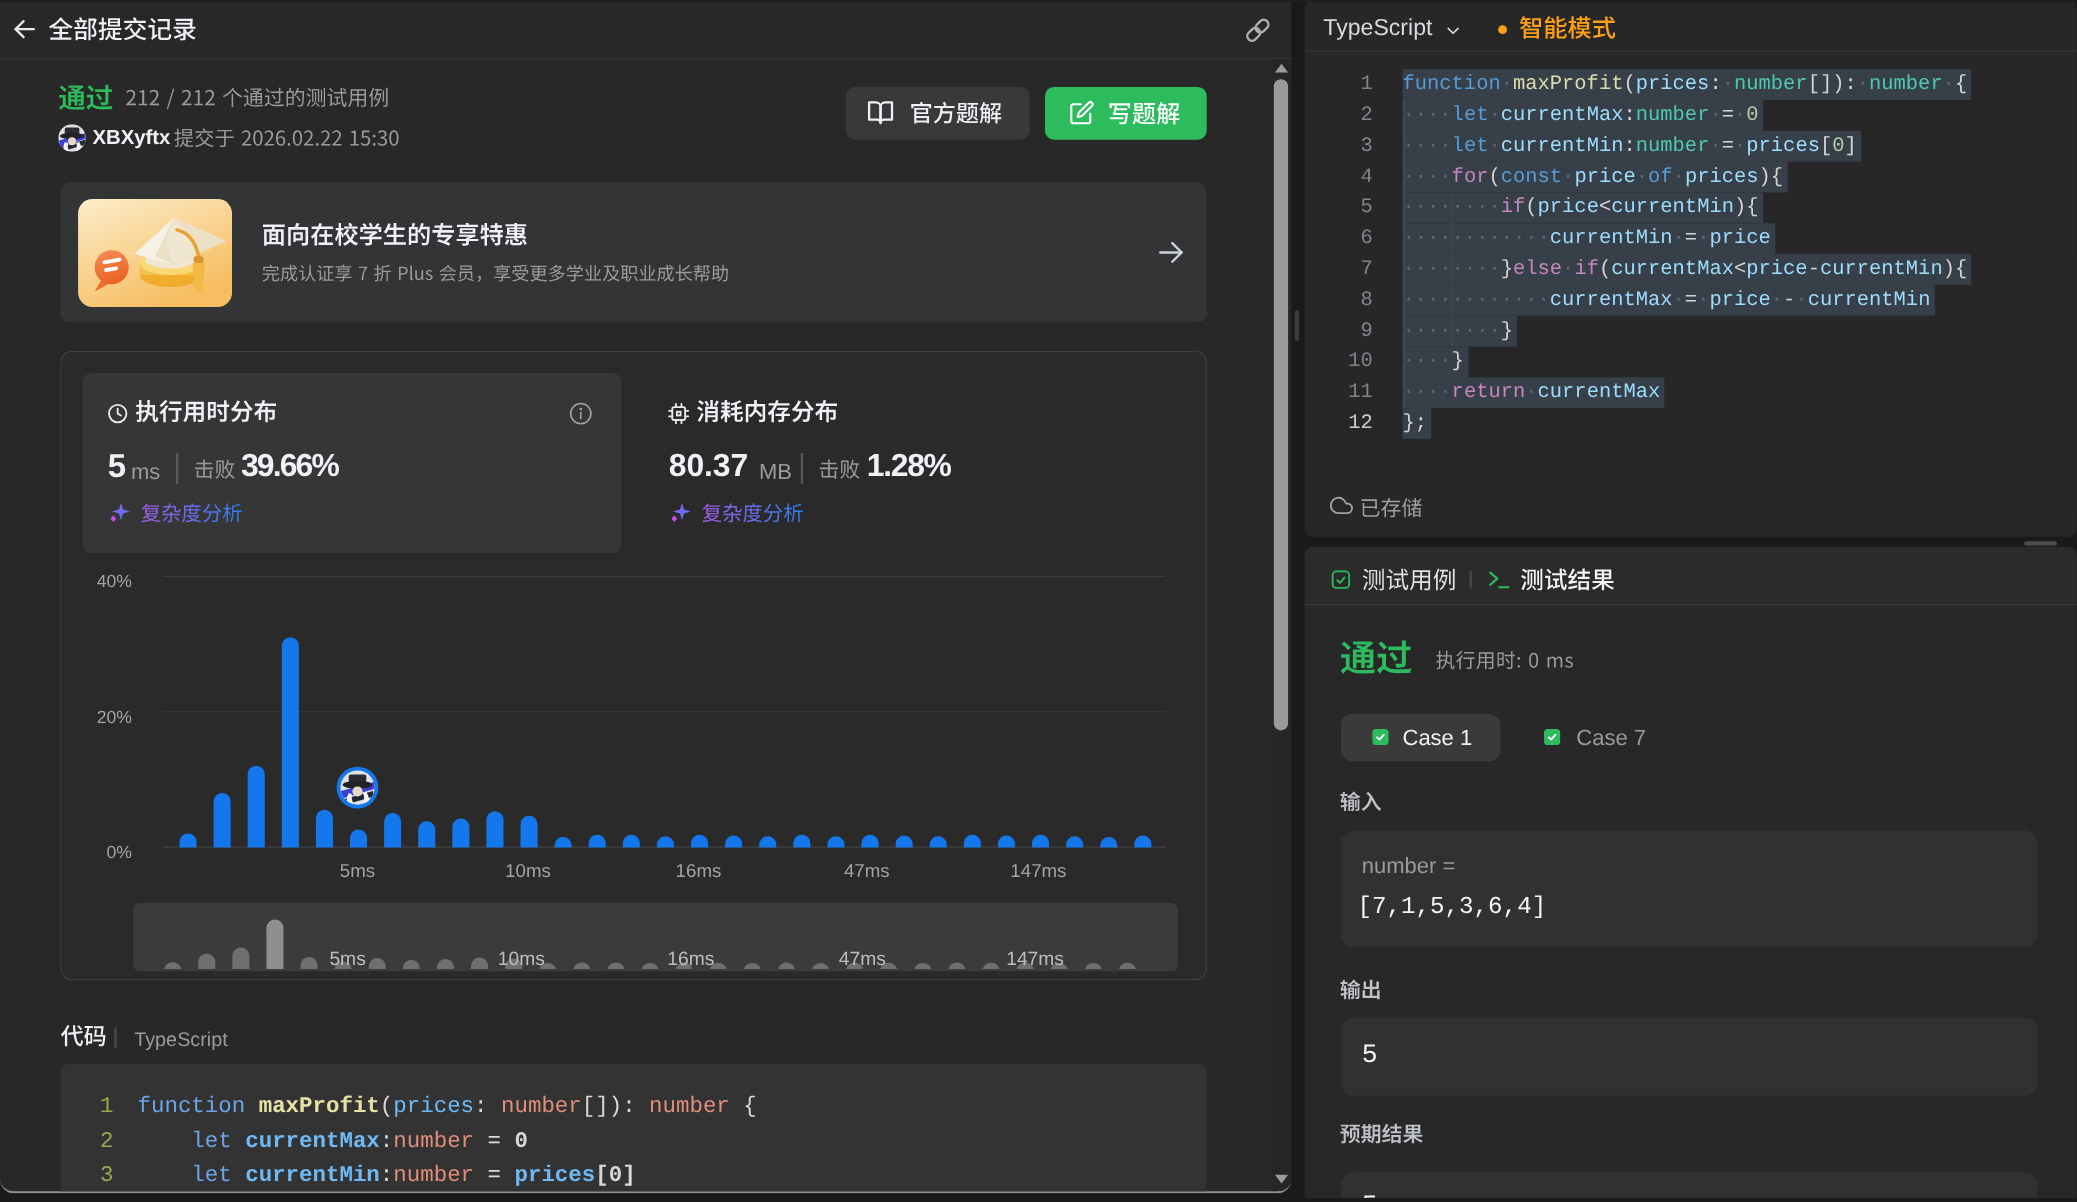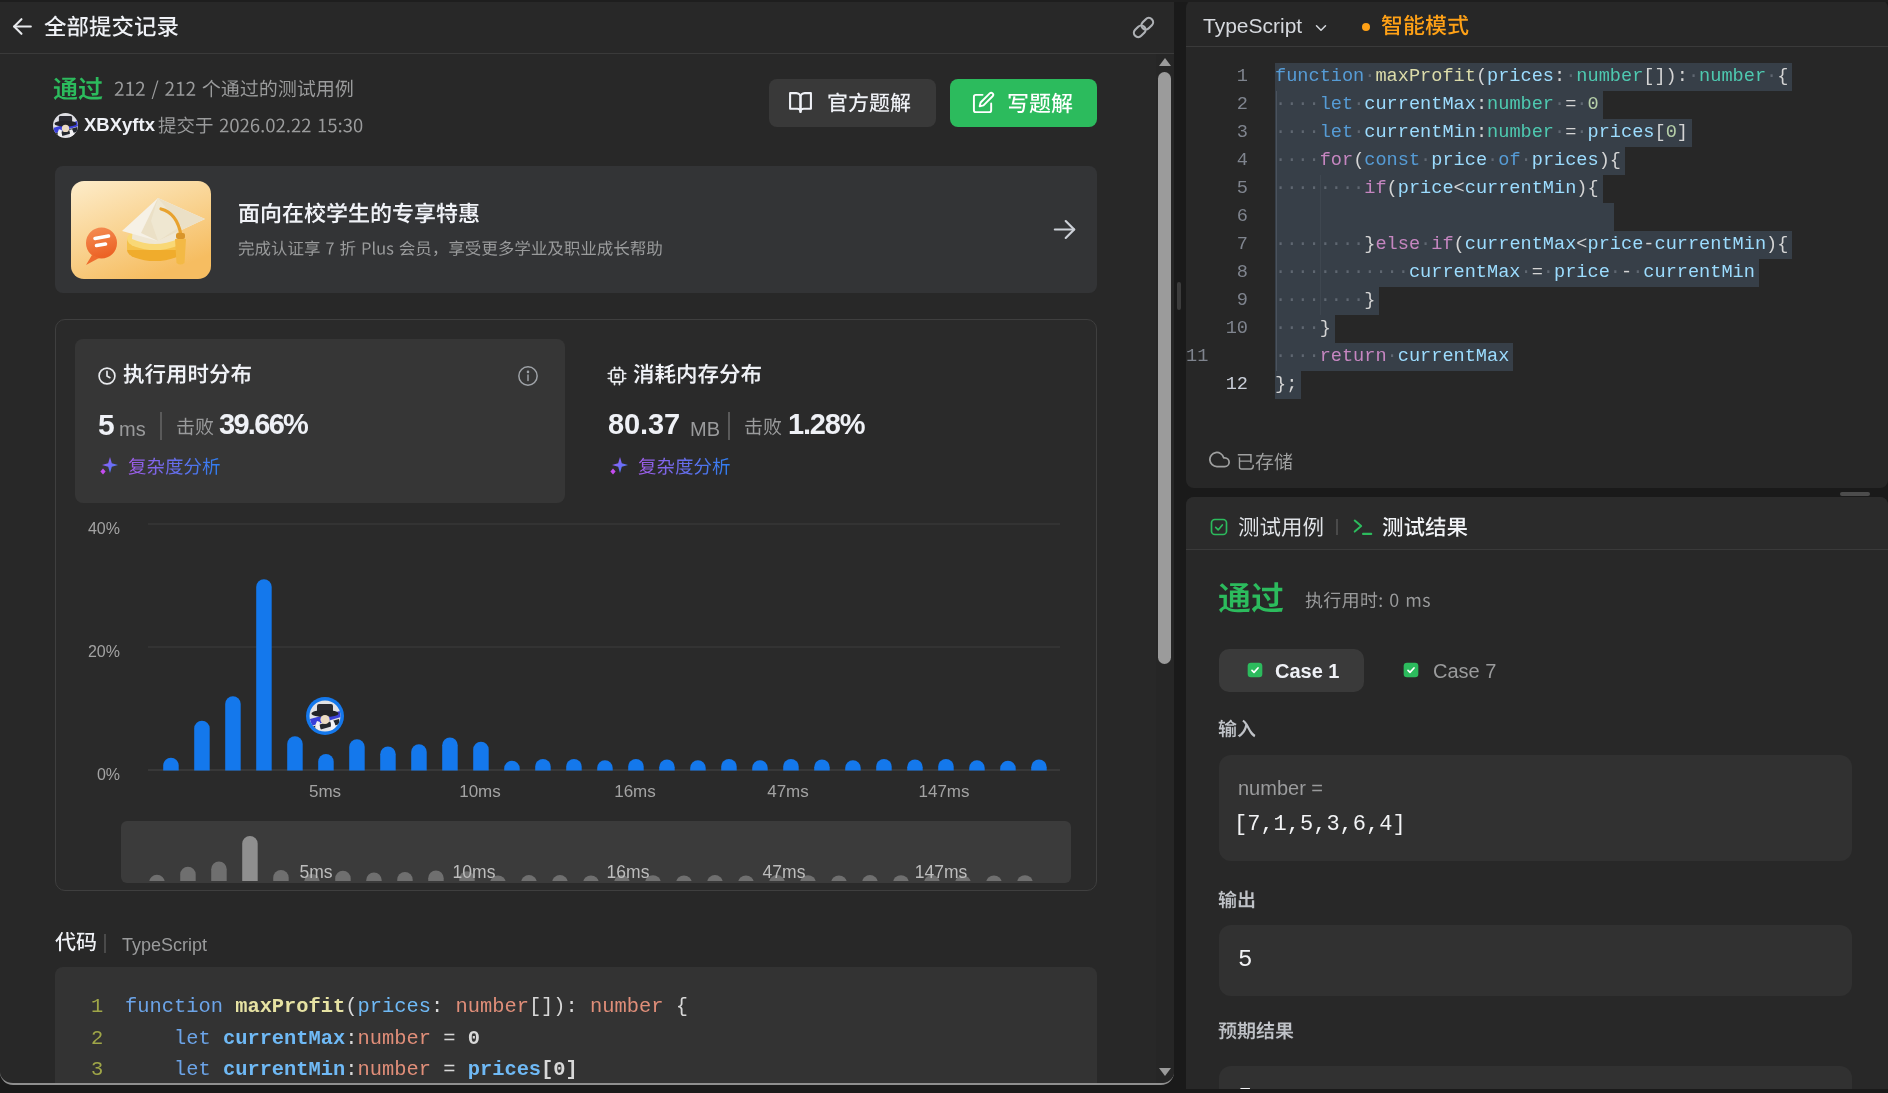--- a/index.html
+++ b/index.html
@@ -330,34 +330,35 @@
     <div style="position:absolute;left:0;top:119px;width:62px;text-align:right;font-family:'Liberation Mono',monospace;font-size:18.6px;line-height:28px;color:#7f848e">3</div>
     <div style="position:absolute;left:89px;top:119px;font-family:'Liberation Mono',monospace;font-size:18.6px;line-height:28px;white-space:pre"><span style="color:#5f6771">····</span><span style="color:#569cd6">let</span><span style="color:#5f6771">·</span><span style="color:#9cdcfe">currentMin</span><span style="color:#d4d4d4">:</span><span style="color:#4ec9b0">number</span><span style="color:#5f6771">·</span><span style="color:#d4d4d4">=</span><span style="color:#5f6771">·</span><span style="color:#9cdcfe">prices</span><span style="color:#d4d4d4">[</span><span style="color:#b5cea8">0</span><span style="color:#d4d4d4">]</span></div>
     <div style="position:absolute;left:89px;top:147px;width:350px;height:28px;background:#373f48"></div>
     <div style="position:absolute;left:0;top:147px;width:62px;text-align:right;font-family:'Liberation Mono',monospace;font-size:18.6px;line-height:28px;color:#7f848e">4</div>
     <div style="position:absolute;left:89px;top:147px;font-family:'Liberation Mono',monospace;font-size:18.6px;line-height:28px;white-space:pre"><span style="color:#5f6771">····</span><span style="color:#c586c0">for</span><span style="color:#d4d4d4">(</span><span style="color:#569cd6">const</span><span style="color:#5f6771">·</span><span style="color:#9cdcfe">price</span><span style="color:#5f6771">·</span><span style="color:#569cd6">of</span><span style="color:#5f6771">·</span><span style="color:#9cdcfe">prices</span><span style="color:#d4d4d4">){</span></div>
     <div style="position:absolute;left:89px;top:175px;width:328px;height:28px;background:#373f48"></div>
     <div style="position:absolute;left:0;top:175px;width:62px;text-align:right;font-family:'Liberation Mono',monospace;font-size:18.6px;line-height:28px;color:#7f848e">5</div>
     <div style="position:absolute;left:89px;top:175px;font-family:'Liberation Mono',monospace;font-size:18.6px;line-height:28px;white-space:pre"><span style="color:#5f6771">········</span><span style="color:#c586c0">if</span><span style="color:#d4d4d4">(</span><span style="color:#9cdcfe">price</span><span style="color:#d4d4d4">&lt;</span><span style="color:#9cdcfe">currentMin</span><span style="color:#d4d4d4">){</span></div>
     <div style="position:absolute;left:89px;top:203px;width:339px;height:28px;background:#373f48"></div>
     <div style="position:absolute;left:0;top:203px;width:62px;text-align:right;font-family:'Liberation Mono',monospace;font-size:18.6px;line-height:28px;color:#7f848e">6</div>
+    <div style="position:absolute;left:89px;top:203px;font-family:'Liberation Mono',monospace;font-size:18.6px;line-height:28px;white-space:pre"><span style="color:#5f6771">············</span><span style="color:#9cdcfe">currentMin</span><span style="color:#5f6771">·</span><span style="color:#d4d4d4">=</span><span style="color:#5f6771">·</span><span style="color:#9cdcfe">price</span></div>
     <div style="position:absolute;left:89px;top:231px;width:517px;height:28px;background:#373f48"></div>
     <div style="position:absolute;left:0;top:231px;width:62px;text-align:right;font-family:'Liberation Mono',monospace;font-size:18.6px;line-height:28px;color:#7f848e">7</div>
     <div style="position:absolute;left:89px;top:231px;font-family:'Liberation Mono',monospace;font-size:18.6px;line-height:28px;white-space:pre"><span style="color:#5f6771">········</span><span style="color:#d4d4d4">}</span><span style="color:#c586c0">else</span><span style="color:#5f6771">·</span><span style="color:#c586c0">if</span><span style="color:#d4d4d4">(</span><span style="color:#9cdcfe">currentMax</span><span style="color:#d4d4d4">&lt;</span><span style="color:#9cdcfe">price</span><span style="color:#d4d4d4">-</span><span style="color:#9cdcfe">currentMin</span><span style="color:#d4d4d4">){</span></div>
     <div style="position:absolute;left:89px;top:259px;width:484px;height:28px;background:#373f48"></div>
     <div style="position:absolute;left:0;top:259px;width:62px;text-align:right;font-family:'Liberation Mono',monospace;font-size:18.6px;line-height:28px;color:#7f848e">8</div>
     <div style="position:absolute;left:89px;top:259px;font-family:'Liberation Mono',monospace;font-size:18.6px;line-height:28px;white-space:pre"><span style="color:#5f6771">············</span><span style="color:#9cdcfe">currentMax</span><span style="color:#5f6771">·</span><span style="color:#d4d4d4">=</span><span style="color:#5f6771">·</span><span style="color:#9cdcfe">price</span><span style="color:#5f6771">·</span><span style="color:#d4d4d4">-</span><span style="color:#5f6771">·</span><span style="color:#9cdcfe">currentMin</span></div>
     <div style="position:absolute;left:89px;top:287px;width:104px;height:28px;background:#373f48"></div>
     <div style="position:absolute;left:0;top:287px;width:62px;text-align:right;font-family:'Liberation Mono',monospace;font-size:18.6px;line-height:28px;color:#7f848e">9</div>
     <div style="position:absolute;left:89px;top:287px;font-family:'Liberation Mono',monospace;font-size:18.6px;line-height:28px;white-space:pre"><span style="color:#5f6771">········</span><span style="color:#d4d4d4">}</span></div>
     <div style="position:absolute;left:89px;top:315px;width:60px;height:28px;background:#373f48"></div>
     <div style="position:absolute;left:0;top:315px;width:62px;text-align:right;font-family:'Liberation Mono',monospace;font-size:18.6px;line-height:28px;color:#7f848e">10</div>
     <div style="position:absolute;left:89px;top:315px;font-family:'Liberation Mono',monospace;font-size:18.6px;line-height:28px;white-space:pre"><span style="color:#5f6771">····</span><span style="color:#d4d4d4">}</span></div>
     <div style="position:absolute;left:89px;top:343px;width:238px;height:28px;background:#373f48"></div>
-    <div style="position:absolute;left:0;top:343px;width:62px;font-family:'Liberation Mono',monospace;font-size:18.6px;line-height:28px;color:#7f848e">11</div>
+    <div style="position:absolute;left:0;top:343px;width:62px;text-align:right;font-family:'Liberation Mono',monospace;font-size:18.6px;line-height:28px;color:#7f848e">11</div>
     <div style="position:absolute;left:89px;top:343px;font-family:'Liberation Mono',monospace;font-size:18.6px;line-height:28px;white-space:pre"><span style="color:#5f6771">····</span><span style="color:#c586c0">return</span><span style="color:#5f6771">·</span><span style="color:#9cdcfe">currentMax</span></div>
     <div style="position:absolute;left:89px;top:371px;width:26px;height:28px;background:#373f48"></div>
     <div style="position:absolute;left:0;top:371px;width:62px;text-align:right;font-family:'Liberation Mono',monospace;font-size:18.6px;line-height:28px;color:#c9ced8">12</div>
     <div style="position:absolute;left:89px;top:371px;font-family:'Liberation Mono',monospace;font-size:18.6px;line-height:28px;white-space:pre"><span style="color:#d4d4d4">};</span></div>
     <svg class="abs" style="left:23px;top:449px" width="21" height="21" viewBox="0 0 24 24" fill="none" stroke="#9fa0a0" stroke-width="2" stroke-linecap="round" stroke-linejoin="round">
       <path d="M18 10h-1.26A8 8 0 1 0 9 20h9a5 5 0 0 0 0-10z"></path>
     </svg>
     <div style="position:absolute;left:50px;top:452px"><svg width="59" height="21" viewBox="0 0 59 21">
         <path d="M2.8 5.2H4.2V14.8Q4.2 15.4 4.4 15.7Q4.6 16.1 5.2 16.2Q5.7 16.3 6.7 16.3Q7 16.3 7.7 16.3Q8.4 16.3 9.3 16.3Q10.2 16.3 11.2 16.3Q12.1 16.3 12.8 16.3Q13.6 16.3 14 16.3Q14.8 16.3 15.2 16.1Q15.7 16 16 15.6Q16.3 15.2 16.4 14.5Q16.5 13.7 16.6 12.6Q16.8 12.7 17.1 12.8Q17.4 12.9 17.6 13Q17.9 13.1 18.1 13.2Q18 14.5 17.7 15.4Q17.5 16.2 17.1 16.7Q16.6 17.3 15.9 17.5Q15.1 17.7 14 17.7Q13.8 17.7 13.2 17.7Q12.7 17.7 11.9 17.7Q11.2 17.7 10.4 17.7Q9.6 17.7 8.8 17.7Q8.1 17.7 7.5 17.7Q7 17.7 6.8 17.7Q5.3 17.7 4.4 17.5Q3.5 17.2 3.1 16.6Q2.8 16 2.8 14.8ZM3.6 8.4H14.8V9.8H3.6ZM1.8 1.9H15.7V10.7H14.2V3.4H1.8Z M25.4 11.7H37.2V13H25.4ZM27 6.7H34.8V8.1H27ZM30.7 10.1H32.1V16.5Q32.1 17.2 31.9 17.5Q31.8 17.8 31.3 18Q30.8 18.2 30 18.2Q29.2 18.2 28 18.2Q27.9 17.9 27.8 17.5Q27.7 17.2 27.5 16.9Q28.1 16.9 28.7 16.9Q29.3 16.9 29.7 16.9Q30.1 16.9 30.2 16.9Q30.5 16.9 30.6 16.8Q30.7 16.7 30.7 16.5ZM34.4 6.7H34.8L35.1 6.7L36 7.4Q35.4 8 34.6 8.7Q33.9 9.3 33.1 9.9Q32.2 10.5 31.4 10.9Q31.3 10.7 31.1 10.5Q30.8 10.3 30.7 10.1Q31.3 9.7 32.1 9.2Q32.8 8.7 33.4 8.1Q34 7.5 34.4 7ZM20.2 3.2H36.8V4.6H20.2ZM26.3 0.8 27.8 1.1Q27.1 3.3 26.1 5.4Q25.1 7.6 23.7 9.4Q22.2 11.3 20.3 12.6Q20.2 12.4 20.1 12.2Q20 12 19.8 11.7Q19.7 11.5 19.6 11.3Q20.9 10.4 21.9 9.2Q23 8 23.8 6.6Q24.7 5.2 25.3 3.7Q25.9 2.2 26.3 0.8ZM22.6 8.5H24V18.2H22.6Z M50 0.8H51.3V7.2H50ZM54.8 1.4 56.1 1.7Q54.6 5.1 52.3 7.8Q50.1 10.4 47.3 12.2Q47.2 12.1 47.1 11.9Q46.9 11.6 46.7 11.4Q46.5 11.2 46.4 11.1Q48.2 10.1 49.8 8.6Q51.4 7.1 52.6 5.3Q53.9 3.5 54.8 1.4ZM47.5 2.9H53.5V4.1H47.5ZM47 6.5H56.2V7.8H47ZM49.3 13H54.7V14H49.3ZM48.7 9.9H55.4V18.1H54.1V11H50V18.2H48.7ZM49.3 16H54.7V17.2H49.3ZM43.5 2.5 44.5 1.8Q45.1 2.4 45.7 3.2Q46.4 3.9 46.7 4.5L45.6 5.2Q45.4 4.6 44.7 3.9Q44.1 3.1 43.5 2.5ZM42.7 6.8H45.4V8.2H42.7ZM44.6 17.6Q44.5 17.4 44.4 17.2Q44.3 16.9 44.1 16.7Q44 16.5 43.9 16.4Q44.1 16.2 44.3 15.9Q44.6 15.5 44.6 14.9V6.8H45.8V16.1Q45.8 16.1 45.6 16.3Q45.4 16.4 45.2 16.7Q45 16.9 44.8 17.1Q44.6 17.4 44.6 17.6ZM44.6 17.6 44.4 16.3 44.8 15.7 47.7 14.1Q47.7 14.4 47.8 14.7Q47.9 15 48 15.2Q47 15.9 46.4 16.3Q45.7 16.7 45.4 16.9Q45 17.1 44.9 17.3Q44.7 17.4 44.6 17.6ZM42.1 0.7 43.3 1.1Q42.9 2.7 42.2 4.3Q41.6 5.9 40.8 7.3Q40 8.7 39.2 9.8Q39.1 9.7 39 9.4Q38.9 9.2 38.7 8.9Q38.6 8.7 38.5 8.5Q39.2 7.5 39.9 6.3Q40.6 5 41.1 3.6Q41.7 2.2 42.1 0.7ZM40.6 5.5 41.9 4.3 41.9 4.3V18.2H40.6Z" fill="#9fa0a0"></path>
       </svg></div>
@@ -384,21 +385,21 @@
         <path d="M8.9 13.7V26.1H5.5V16.9H1.2V13.7ZM1.7 4.4 4.1 2.3Q5.1 3.1 6.2 4.1Q7.3 5 8.3 6Q9.3 6.9 10 7.7L7.4 10.1Q6.8 9.3 5.9 8.3Q4.9 7.3 3.8 6.3Q2.7 5.3 1.7 4.4ZM14.5 7.1 16.8 5.2Q18.3 5.8 20.1 6.5Q21.8 7.2 23.4 7.9Q25 8.7 26.2 9.3L23.7 11.5Q22.8 10.8 21.2 10.1Q19.6 9.3 17.8 8.5Q16.1 7.7 14.5 7.1ZM11.9 9.4H28.8V12H15.2V26.5H11.9ZM27.1 9.4H30.5V23.3Q30.5 24.5 30.3 25.1Q30 25.7 29.2 26.1Q28.5 26.4 27.4 26.5Q26.3 26.6 24.8 26.6Q24.7 25.9 24.4 25.1Q24.1 24.3 23.9 23.8Q24.7 23.8 25.6 23.8Q26.4 23.8 26.6 23.8Q26.9 23.8 27 23.7Q27.1 23.5 27.1 23.3ZM12.1 2.2H28.1V4.9H12.1ZM13.8 14.1H28.3V16.6H13.8ZM13.8 18.8H28.3V21.4H13.8ZM19.5 10.6H22.7V26.3H19.5ZM26.8 2.2H27.6L28.3 2L30.5 3.7Q28.7 5.3 26.4 6.9Q24.1 8.5 21.9 9.6Q21.6 9.2 21 8.6Q20.5 8 20.1 7.6Q21.4 7 22.7 6.2Q24 5.4 25.1 4.5Q26.2 3.6 26.8 2.8ZM7.3 24.8Q8.1 24.8 8.9 25.3Q9.6 25.9 10.9 26.7Q12.6 27.6 14.8 27.9Q16.9 28.2 19.6 28.2Q21 28.2 22.7 28.1Q24.3 28.1 26 28Q27.7 27.9 29.2 27.8Q30.8 27.6 32.1 27.5Q31.9 27.9 31.7 28.5Q31.5 29.2 31.4 29.8Q31.2 30.4 31.2 30.9Q30.2 30.9 28.8 31Q27.4 31.1 25.8 31.1Q24.1 31.1 22.5 31.2Q20.9 31.2 19.5 31.2Q16.5 31.2 14.3 30.8Q12.2 30.5 10.4 29.5Q9.4 28.9 8.6 28.3Q7.8 27.7 7.3 27.7Q6.8 27.7 6.1 28.3Q5.4 28.8 4.6 29.7Q3.9 30.7 3.1 31.7L1 28.7Q2.6 27 4.3 25.9Q6 24.8 7.3 24.8Z M35.1 3.9 37.8 2.1Q38.7 2.9 39.7 3.9Q40.7 4.9 41.5 5.9Q42.4 6.8 42.8 7.6L39.9 9.7Q39.4 8.9 38.7 7.9Q37.9 6.9 36.9 5.8Q36 4.8 35.1 3.9ZM42 13.4V25.9H38.5V16.7H34.5V13.4ZM40.2 24Q40.8 24 41.3 24.3Q41.8 24.5 42.5 25Q43.1 25.5 44.1 26Q45.7 27 48 27.2Q50.2 27.5 53 27.5Q54.3 27.5 55.9 27.4Q57.5 27.4 59.1 27.3Q60.8 27.2 62.3 27.1Q63.9 26.9 65.1 26.7Q64.9 27.2 64.6 28Q64.4 28.7 64.2 29.4Q64 30.1 64 30.7Q63.1 30.7 61.8 30.8Q60.4 30.8 58.8 30.9Q57.2 30.9 55.7 30.9Q54.1 31 52.9 31Q49.7 31 47.5 30.6Q45.3 30.3 43.5 29.3Q42.3 28.6 41.5 28Q40.7 27.4 40.1 27.4Q39.6 27.4 39 28Q38.3 28.6 37.7 29.6Q37 30.5 36.3 31.5L33.8 28Q35.5 26.2 37.2 25.1Q38.9 24 40.2 24ZM44 6.8H64.3V10.2H44ZM56.4 1.3H60.1V21.7Q60.1 23.3 59.6 24.1Q59.2 24.9 58.2 25.3Q57.1 25.7 55.5 25.8Q53.8 26 51.5 26Q51.4 25.2 51 24.1Q50.7 23.1 50.3 22.4Q51.4 22.4 52.5 22.4Q53.6 22.4 54.4 22.4Q55.2 22.4 55.5 22.4Q56.1 22.4 56.3 22.3Q56.4 22.1 56.4 21.7ZM45.1 13.5 48 11.9Q48.8 12.9 49.7 14.1Q50.6 15.2 51.4 16.3Q52.2 17.5 52.7 18.3L49.7 20.2Q49.2 19.3 48.5 18.1Q47.7 17 46.8 15.8Q46 14.5 45.1 13.5Z" fill="#2cbb5d"></path>
       </svg></div>
     <div style="position:absolute;left:119px;top:94px"><svg width="127" height="20" viewBox="0 0 127 20">
         <path d="M0.6 10.3Q1.7 10 3.2 9.5Q4.8 9.1 6.3 8.6L6.6 9.8Q5.1 10.3 3.6 10.8Q2.1 11.2 1 11.6ZM0.9 4.5H6.3V5.8H0.9ZM3.1 0.7H4.4V15.6Q4.4 16.2 4.3 16.5Q4.2 16.8 3.8 17Q3.5 17.2 2.9 17.2Q2.4 17.3 1.5 17.3Q1.5 17 1.4 16.6Q1.3 16.3 1.1 16Q1.7 16 2.2 16Q2.7 16 2.8 16Q3 16 3.1 15.9Q3.1 15.8 3.1 15.6ZM6.7 4.6H14.2V5.8H6.7ZM6.7 9.2 7.5 8.3Q8.2 8.7 9 9.1Q9.8 9.6 10.6 10.1Q11.4 10.6 12.1 11Q12.8 11.5 13.3 11.8L12.5 12.9Q12 12.5 11.3 12.1Q10.7 11.6 9.9 11.1Q9.1 10.6 8.3 10.1Q7.5 9.6 6.7 9.2ZM13.5 4.6H14.9Q14.8 7.4 14.8 9.5Q14.8 11.6 14.8 13.1Q14.9 14.5 15.1 15.3Q15.3 16 15.7 16Q15.9 16 16 15.5Q16.2 14.9 16.2 13.6Q16.4 13.7 16.8 13.9Q17.1 14.1 17.3 14.2Q17.3 15.4 17.1 16.1Q16.9 16.7 16.5 17Q16.2 17.3 15.6 17.3Q14.7 17.3 14.2 16.4Q13.8 15.5 13.6 13.9Q13.5 12.2 13.5 9.9Q13.5 7.5 13.5 4.6ZM9.5 0.7 10.8 0.7Q10.8 3.2 10.8 5.4Q10.7 7.6 10.4 9.3Q10.2 11.1 9.7 12.6Q9.1 14 8.2 15.2Q7.3 16.4 5.9 17.3Q5.8 17.2 5.7 17Q5.5 16.8 5.3 16.6Q5.1 16.4 5 16.2Q6.6 15.2 7.6 13.8Q8.5 12.4 8.9 10.4Q9.4 8.5 9.4 6.1Q9.5 3.7 9.5 0.7Z M26.1 1.8H35V3.1H26.1ZM31.4 7.2H32.8V15.5Q32.8 16.2 32.6 16.5Q32.4 16.8 32 17Q31.5 17.2 30.7 17.2Q29.9 17.2 28.6 17.2Q28.5 17 28.4 16.6Q28.3 16.2 28.1 15.9Q28.8 15.9 29.3 15.9Q29.9 15.9 30.3 15.9Q30.8 15.9 30.9 15.9Q31.2 15.9 31.3 15.8Q31.4 15.7 31.4 15.5ZM25.3 6.8H35.5V8.1H25.3ZM21.7 8.2 22.9 7 23.1 7.1V17.3H21.7ZM23.8 4.6 25.1 5Q24.4 6.2 23.5 7.3Q22.6 8.4 21.6 9.4Q20.7 10.4 19.7 11.2Q19.6 11 19.4 10.8Q19.3 10.6 19.1 10.4Q18.9 10.2 18.7 10Q19.7 9.4 20.6 8.5Q21.5 7.6 22.4 6.6Q23.2 5.6 23.8 4.6ZM23.1 0.7 24.4 1.2Q23.8 2 23 2.8Q22.2 3.7 21.4 4.4Q20.5 5.1 19.7 5.7Q19.6 5.6 19.5 5.4Q19.4 5.2 19.2 5Q19.1 4.8 18.9 4.6Q19.7 4.1 20.5 3.5Q21.3 2.8 21.9 2.1Q22.6 1.3 23.1 0.7Z M40.1 2H51.8V3.3H40.1ZM40.1 6.2H51.7V7.5H40.1ZM40 10.5H51.8V11.8H40ZM39.4 2H40.7V8.5Q40.7 9.5 40.6 10.7Q40.5 11.9 40.3 13.1Q40 14.3 39.5 15.4Q39 16.5 38.2 17.4Q38.1 17.2 37.9 17.1Q37.7 16.9 37.5 16.7Q37.3 16.6 37.2 16.5Q37.9 15.6 38.4 14.7Q38.8 13.7 39 12.6Q39.2 11.6 39.3 10.5Q39.4 9.5 39.4 8.5ZM51.2 2H52.6V15.4Q52.6 16.1 52.4 16.4Q52.2 16.8 51.7 17Q51.3 17.1 50.5 17.2Q49.7 17.2 48.4 17.2Q48.3 16.9 48.2 16.5Q48.1 16.1 47.9 15.9Q48.6 15.9 49.1 15.9Q49.7 15.9 50.2 15.9Q50.6 15.9 50.8 15.9Q51 15.9 51.1 15.8Q51.2 15.7 51.2 15.4ZM45 2.5H46.4V17.1H45Z M57 2.2H62V13.9H57V12.7H60.7V3.5H57ZM57.1 7.4H61.2V8.6H57.1ZM56.4 2.2H57.6V15.4H56.4ZM62.8 4.3H72.2V5.7H62.8ZM68.7 0.8H70V15.2Q70 16 69.8 16.3Q69.6 16.7 69.1 16.9Q68.6 17 67.8 17.1Q66.9 17.1 65.5 17.1Q65.5 16.8 65.3 16.4Q65.2 16 65 15.7Q65.7 15.7 66.4 15.7Q67 15.8 67.5 15.8Q67.9 15.7 68.1 15.7Q68.4 15.7 68.5 15.6Q68.7 15.5 68.7 15.2ZM63.4 7.7 64.5 7.1Q65 7.8 65.6 8.6Q66.1 9.4 66.6 10.1Q67.1 10.9 67.4 11.4L66.2 12.1Q65.9 11.5 65.4 10.8Q65 10 64.4 9.2Q63.9 8.4 63.4 7.7Z M75.7 8.8Q75.2 8.8 74.9 8.5Q74.5 8.1 74.5 7.6Q74.5 7 74.9 6.6Q75.2 6.3 75.7 6.3Q76.2 6.3 76.5 6.6Q76.9 7 76.9 7.6Q76.9 8.1 76.5 8.5Q76.2 8.8 75.7 8.8ZM75.7 16.1Q75.2 16.1 74.9 15.7Q74.5 15.4 74.5 14.8Q74.5 14.3 74.9 13.9Q75.2 13.6 75.7 13.6Q76.2 13.6 76.5 13.9Q76.9 14.3 76.9 14.8Q76.9 15.4 76.5 15.7Q76.2 16.1 75.7 16.1Z M89.2 16.1Q88 16.1 87 15.3Q86.1 14.6 85.6 13Q85.1 11.5 85.1 9.2Q85.1 6.9 85.6 5.4Q86.1 3.9 87 3.1Q88 2.4 89.2 2.4Q90.5 2.4 91.4 3.2Q92.3 3.9 92.8 5.4Q93.3 6.9 93.3 9.2Q93.3 11.5 92.8 13Q92.3 14.6 91.4 15.3Q90.5 16.1 89.2 16.1ZM89.2 14.7Q90 14.7 90.5 14.2Q91.1 13.6 91.4 12.4Q91.7 11.1 91.7 9.2Q91.7 7.3 91.4 6.1Q91.1 4.8 90.5 4.3Q90 3.7 89.2 3.7Q88.5 3.7 87.9 4.3Q87.3 4.8 87 6.1Q86.7 7.3 86.7 9.2Q86.7 11.1 87 12.4Q87.3 13.6 87.9 14.2Q88.5 14.7 89.2 14.7Z M101.9 15.8V6.1H103.2L103.4 7.5H103.4Q104 6.8 104.8 6.3Q105.6 5.8 106.4 5.8Q107.6 5.8 108.2 6.3Q108.8 6.8 109.1 7.7Q109.9 6.9 110.7 6.3Q111.5 5.8 112.4 5.8Q113.9 5.8 114.6 6.8Q115.3 7.8 115.3 9.6V15.8H113.7V9.9Q113.7 8.5 113.3 7.9Q112.8 7.2 111.9 7.2Q111.3 7.2 110.7 7.6Q110.1 8 109.4 8.7V15.8H107.8V9.9Q107.8 8.5 107.3 7.9Q106.9 7.2 106 7.2Q105.4 7.2 104.8 7.6Q104.2 8 103.5 8.7V15.8Z M121.4 16.1Q120.3 16.1 119.4 15.7Q118.4 15.3 117.7 14.7L118.5 13.6Q119.2 14.1 119.9 14.5Q120.5 14.8 121.4 14.8Q122.4 14.8 122.9 14.4Q123.4 13.9 123.4 13.3Q123.4 12.8 123 12.4Q122.7 12.1 122.2 11.8Q121.7 11.6 121.1 11.4Q120.4 11.1 119.8 10.8Q119.1 10.5 118.7 9.9Q118.3 9.4 118.3 8.6Q118.3 7.8 118.7 7.2Q119.1 6.6 119.8 6.2Q120.6 5.8 121.6 5.8Q122.5 5.8 123.3 6.1Q124.1 6.5 124.7 6.9L123.9 8Q123.4 7.6 122.8 7.3Q122.3 7.1 121.7 7.1Q120.7 7.1 120.3 7.5Q119.8 7.9 119.8 8.5Q119.8 9 120.1 9.3Q120.4 9.6 120.9 9.8Q121.4 10 122 10.2Q122.5 10.4 123 10.6Q123.5 10.9 124 11.2Q124.4 11.5 124.7 12Q124.9 12.5 124.9 13.2Q124.9 14 124.5 14.6Q124.1 15.3 123.3 15.7Q122.5 16.1 121.4 16.1Z" fill="#9a9b9c"></path>
       </svg></div>
     <div class="abs" style="left:33px;top:152px;width:145px;height:43px;background:#3a3a3a;border-radius:10px"></div>
     <svg class="abs" style="left:61px;top:165px" width="16" height="16" viewBox="0 0 24 24">
       <rect x="1" y="1" width="22" height="22" rx="5" fill="#2cbb5d"></rect>
       <polyline points="7.5 12.5 10.5 15.5 16.5 9" fill="none" stroke="#fff" stroke-width="2.6" stroke-linecap="round" stroke-linejoin="round"></polyline>
     </svg>
-    <div style="position:absolute;left:89px;top:164px;font-family:'Liberation Sans',sans-serif;font-size:20px;font-weight:700;color:#eff1f6;letter-spacing:0;white-space:pre;line-height:1;">Case 1</div>
+    <div style="position:absolute;left:89px;top:164px;font-family:'Liberation Sans',sans-serif;font-size:20px;font-weight:400;color:#eff1f6;letter-spacing:0;white-space:pre;line-height:1;">Case 1</div>
     <svg class="abs" style="left:217px;top:165px" width="16" height="16" viewBox="0 0 24 24">
       <rect x="1" y="1" width="22" height="22" rx="5" fill="#2cbb5d"></rect>
       <polyline points="7.5 12.5 10.5 15.5 16.5 9" fill="none" stroke="#fff" stroke-width="2.6" stroke-linecap="round" stroke-linejoin="round"></polyline>
     </svg>
     <div style="position:absolute;left:247px;top:164px;font-family:'Liberation Sans',sans-serif;font-size:20px;color:#9a9b9c;letter-spacing:0;white-space:pre;line-height:1;">Case 7</div>
     <div style="position:absolute;left:32px;top:222px"><svg width="40" height="21" viewBox="0 0 40 21">
         <path d="M0.7 2.8H7V4.6H0.7ZM3.9 5.9H5.7V18.3H3.9ZM0.7 13.3Q1.9 13.1 3.6 12.8Q5.2 12.4 7 12.1L7.1 13.8Q5.5 14.1 4 14.5Q2.4 14.9 1.1 15.2ZM1.2 10.8Q1.2 10.6 1.1 10.3Q1 10 0.9 9.7Q0.8 9.3 0.7 9.1Q0.9 9.1 1.1 8.6Q1.3 8.2 1.5 7.6Q1.6 7.3 1.8 6.6Q2 5.9 2.2 4.9Q2.4 3.9 2.6 2.8Q2.8 1.7 2.8 0.7L4.7 0.9Q4.5 2.5 4.1 4.1Q3.7 5.7 3.3 7.1Q2.8 8.6 2.3 9.8V9.8Q2.3 9.8 2.2 9.9Q2 10 1.8 10.1Q1.6 10.3 1.4 10.5Q1.2 10.6 1.2 10.8ZM1.2 10.8V9.1L2.1 8.6H6.9V10.5H2.6Q2.2 10.5 1.8 10.6Q1.4 10.6 1.2 10.8ZM8.9 5.2H16.3V6.8H8.9ZM7.7 7.8H11.8V9.4H9.4V18.3H7.7ZM11.4 7.8H13V16.5Q13 17 12.9 17.4Q12.8 17.8 12.4 18Q12.1 18.2 11.6 18.2Q11.1 18.3 10.5 18.3Q10.4 17.9 10.3 17.5Q10.2 17 10 16.6Q10.4 16.7 10.7 16.7Q11.1 16.7 11.2 16.7Q11.4 16.7 11.4 16.4ZM9 10.5H12.6V11.9H9ZM8.9 13.1H12.6V14.6H8.9ZM13.8 8.3H15.3V15.2H13.8ZM16.2 7.5H17.8V16.3Q17.8 16.9 17.7 17.3Q17.5 17.7 17.1 17.9Q16.7 18.1 16 18.1Q15.4 18.2 14.5 18.2Q14.5 17.8 14.3 17.4Q14.2 16.9 14 16.6Q14.7 16.6 15.2 16.6Q15.7 16.6 15.9 16.6Q16.2 16.6 16.2 16.3ZM12.5 0.5 14.1 1.3Q13.4 2.4 12.3 3.4Q11.3 4.4 10.1 5.3Q9 6.1 7.7 6.7Q7.5 6.3 7.2 5.9Q6.8 5.5 6.5 5.2Q7.6 4.7 8.7 4Q9.9 3.2 10.9 2.4Q11.8 1.5 12.5 0.5ZM13.3 1.4Q14.4 2.7 15.8 3.5Q17.2 4.4 18.7 5Q18.4 5.3 18 5.8Q17.7 6.2 17.5 6.6Q15.8 5.7 14.4 4.7Q13 3.6 11.7 2Z M24.3 2.6 25.5 0.8Q26.9 1.8 27.8 2.8Q28.8 3.9 29.5 5.1Q30.2 6.2 30.9 7.4Q31.5 8.6 32.1 9.7Q32.7 10.9 33.5 12Q34.2 13.1 35.2 14.1Q36.2 15 37.5 15.9Q37.3 16.1 37.1 16.6Q36.9 17 36.7 17.4Q36.6 17.9 36.5 18.2Q35.1 17.4 34.1 16.4Q33 15.4 32.2 14.2Q31.4 13 30.8 11.7Q30.1 10.5 29.4 9.2Q28.8 7.9 28 6.7Q27.3 5.5 26.4 4.4Q25.5 3.4 24.3 2.6ZM27.4 5.2 29.7 5.6Q29 8.5 27.9 10.9Q26.8 13.3 25.2 15.1Q23.6 16.9 21.5 18.2Q21.3 18 21 17.6Q20.7 17.3 20.3 17Q19.9 16.7 19.7 16.5Q22.8 14.9 24.7 12.1Q26.5 9.2 27.4 5.2Z" fill="#bfc2c7"></path>
       </svg></div>
     <div class="abs" style="left:33px;top:258px;width:633px;height:106px;background:#313131;border-radius:12px"></div>
     <div style="position:absolute;left:52px;top:281px;font-family:'Liberation Sans',sans-serif;font-size:20px;color:#9a9b9c;letter-spacing:0;white-space:pre;line-height:1;">number =</div>

